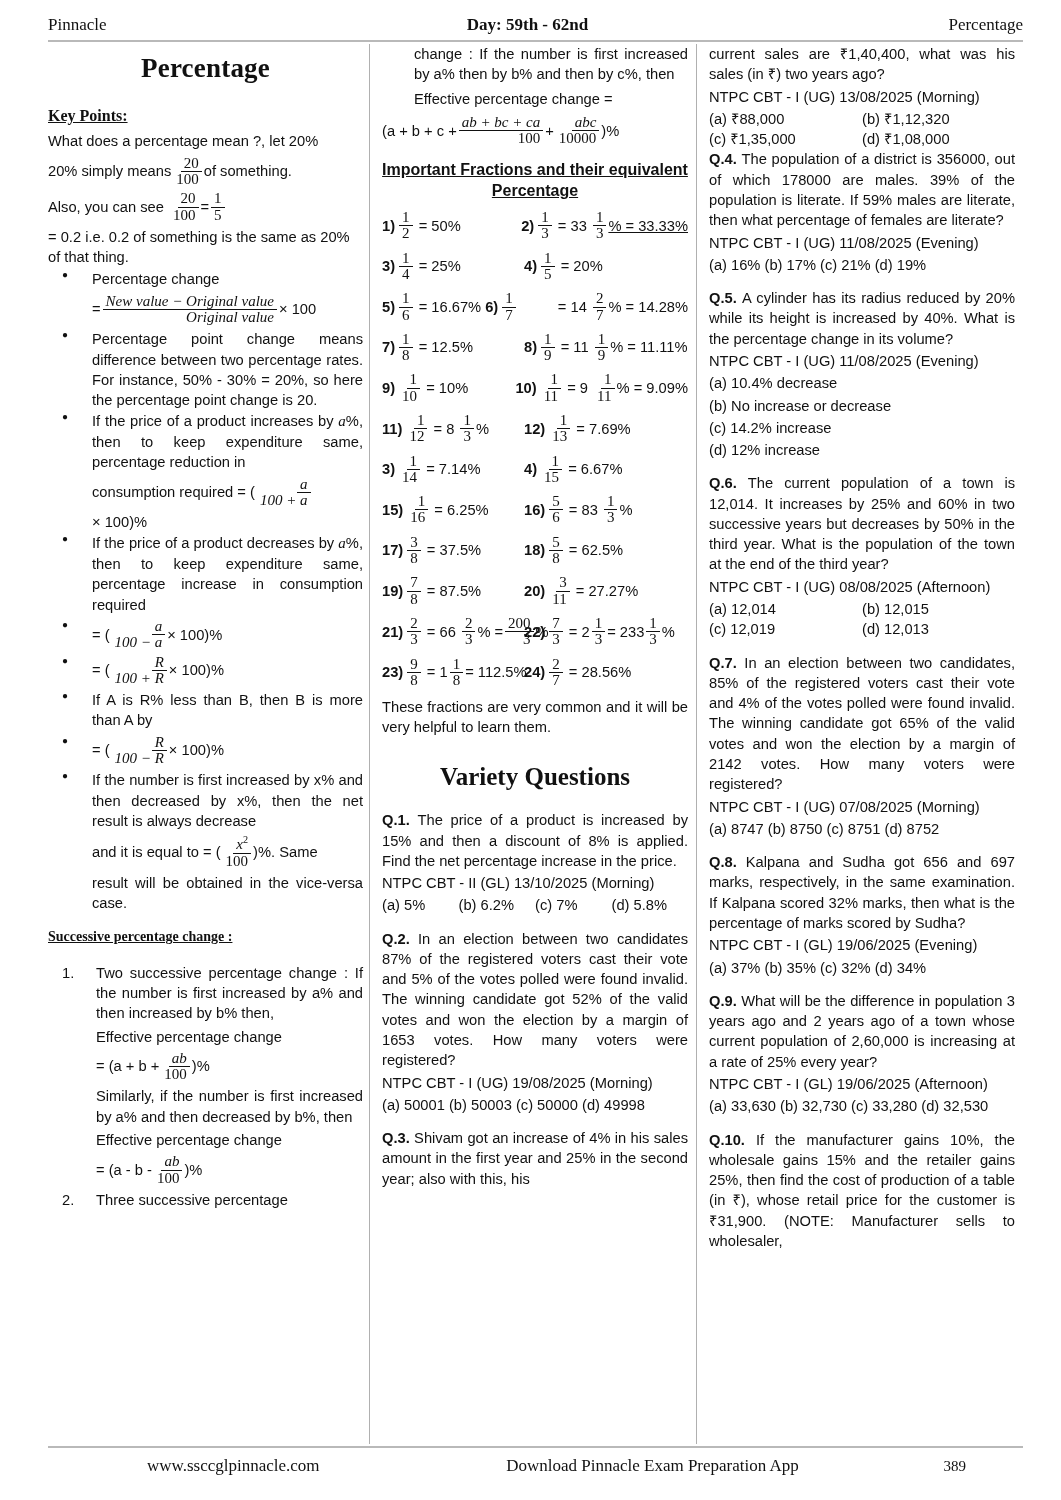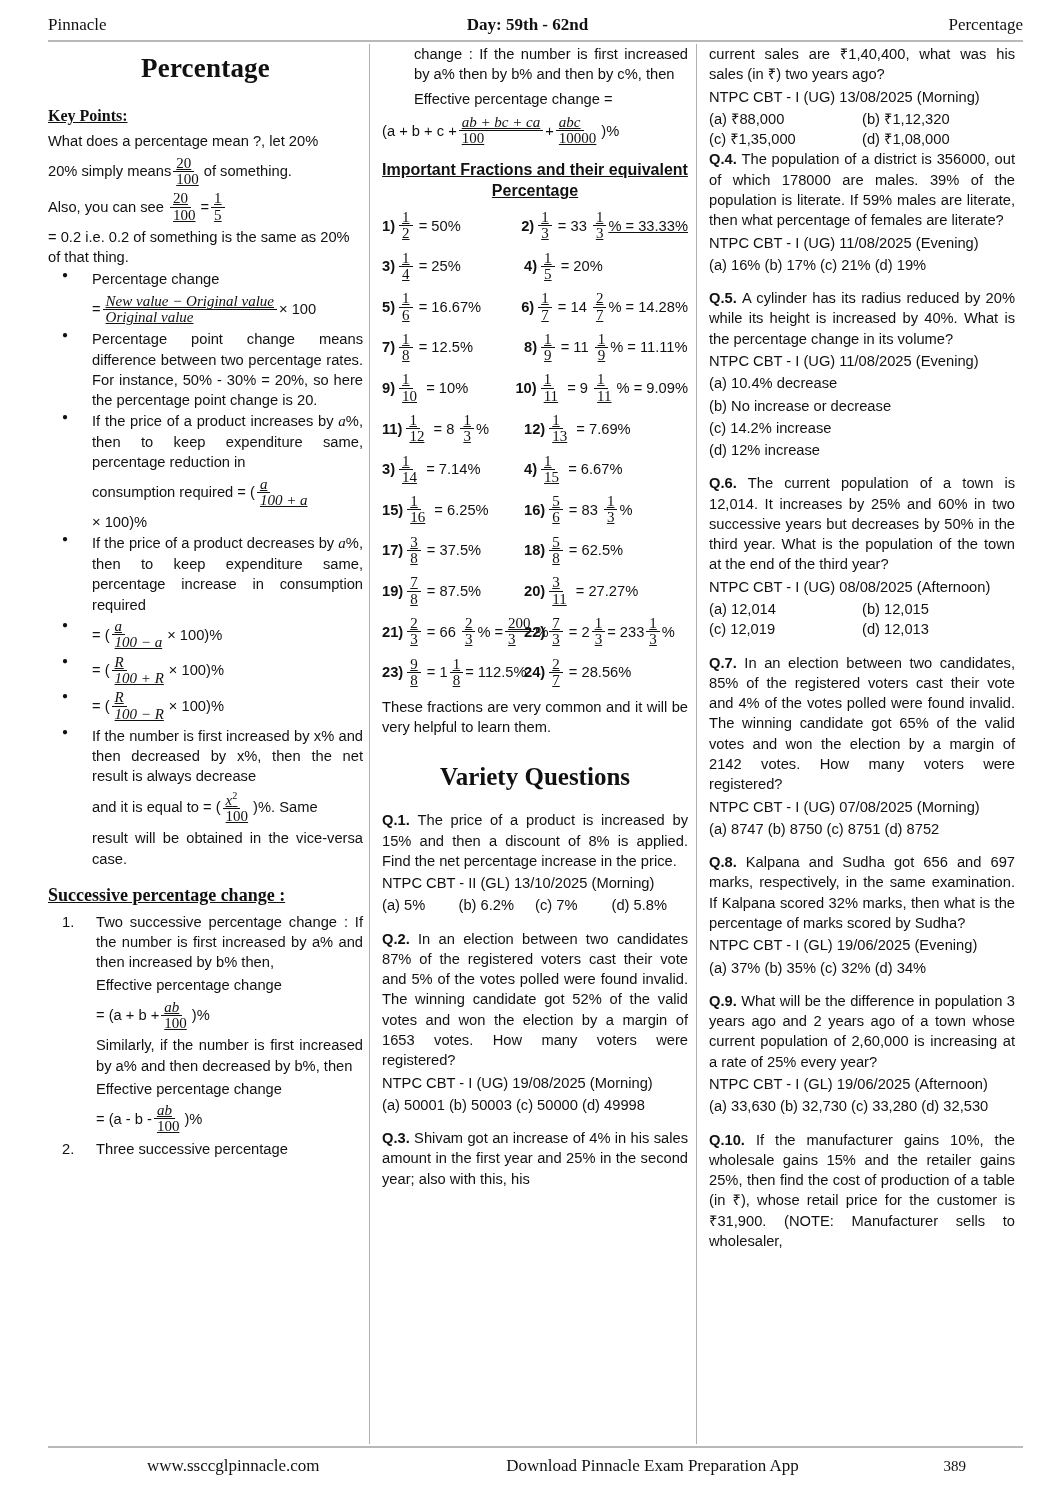--- a/index.html
+++ b/index.html
@@ -85,23 +85,23 @@
     font-weight:bold;
     font-size:16px;
     text-decoration:underline;
     text-align:center;
     margin:14px 0 8px 0;
     line-height:1.3;
   }
   .succ{
     font-family:"Liberation Serif", serif;
     font-weight:bold;
-    font-size:18px;
+    font-size:14px;
     text-decoration:underline;
-    margin:14px 0 4px 0;
+    margin:14px 0 16px 0;
   }
   
   ul.bl{margin:0;padding:0;list-style:none;}
   ul.bl > li{
     position:relative;
     padding-left:44px;
     margin-bottom:1px;
     text-align:justify;
   }
   ul.bl > li:before{
@@ -112,23 +112,23 @@
   ol.nl > li{
     position:relative;padding-left:48px;margin-bottom:2px;text-align:justify;
   }
   ol.nl > li:before{
     counter-increment:itm;
     content:counter(itm) ".";
     position:absolute;left:14px;top:0;
   }
   
   .frac{
-    display:inline-flex;flex-direction:column;align-items:flex-start;
+    display:inline-flex;flex-direction:column;align-items:flex-end;
     vertical-align:-0.52em;
-    margin:0 2px;line-height:1.02;text-decoration:underline;
+    margin:0 2px;line-height:1.02;
   }
   .frac .num{padding:0 3px;border-bottom:1.3px solid #111;}
   .frac .den{padding:0 3px;}
   .mi{font-family:"Liberation Serif", serif;font-style:italic;font-size:15px;}
   .mn{font-family:"Liberation Serif", serif;font-style:normal;font-size:15px;}
   .eqline{margin:4px 0 4px 0;display:flex;align-items:center;flex-wrap:wrap;}
   .sup{font-size:.68em;vertical-align:super;}
 
   .flist{margin-top:2px;}
   .frow{
@@ -245,20 +245,21 @@
           <div class="eqline">
             <span>= (</span>
             <span class="frac">
               <span class="num mi">R</span>
               <span class="den mi">100 + R</span>
             </span>
             <span>× 100)%</span>
           </div>
         </li>
 
+        <li>If A is R% less than B, then B is more than A by</li>
 
         <li>
           <div class="eqline">
             <span>= (</span>
             <span class="frac">
               <span class="num mi">R</span>
               <span class="den mi">100 − R</span>
             </span>
             <span>× 100)%</span>
           </div>
@@ -380,21 +381,21 @@
                 <span class="den mn">6</span>
               </span>
               <span style="white-space: pre;"> = 16.67% </span>
             </div>
             <div class="fcell b">
               <span class="fno">6)</span>
               <span class="frac">
                 <span class="num mn">1</span>
                 <span class="den mn">7</span>
               </span>
-              <span style="white-space: pre;"> = 14 </span>
+              <span style="white-space: pre; margin-left: 36px;"> = 14 </span>
               <span class="frac">
                 <span class="num mn">2</span>
                 <span class="den mn">7</span>
               </span>
               <span style="white-space: pre;">% = 14.28%</span>
             </div>
           </div>
           <div class="frow">
             <div class="fcell a">
               <span class="fno">7)</span>

